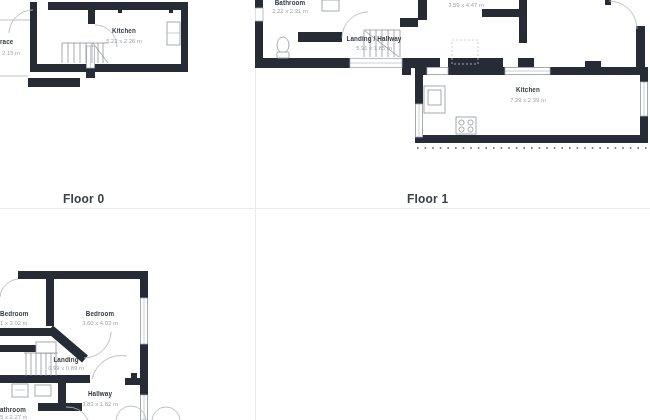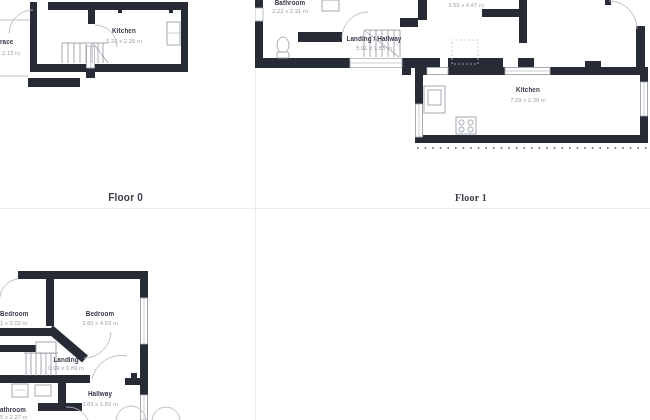--- a/index.html
+++ b/index.html
@@ -1,23 +1,23 @@
 <!DOCTYPE html>
 <html><head>
 <meta charset="utf-8">
 <style>
   html,body{margin:0;padding:0;background:#fff;}
   #canvas{position:relative;width:650px;height:420px;background:#ffffff;overflow:hidden;
           font-family:"Liberation Sans",sans-serif;}
   .divider-h{position:absolute;left:0;top:208px;width:650px;height:1px;background:#ebebeb;}
   .divider-v{position:absolute;left:255px;top:0;width:1px;height:420px;background:#ebebeb;}
-  .floor-label{position:absolute;font-size:10px;font-weight:700;color:#3b4049;width:80px;
-               text-align:right;letter-spacing:.2px;}
+  .floor-label{position:absolute;font-size:12px;font-weight:700;color:#3b4049;width:80px;
+               text-align:left;letter-spacing:.2px;}
   #label-f0{left:63px;top:192px;}
-  #label-f1{left:407px;top:192px;font-family:Liberation Serif, serif;}
+  #label-f1{left:407px;top:192px;}
   svg{position:absolute;display:block;}
   #svg-f0{left:0;top:0;}
   #svg-f1{left:255px;top:0;}
   #svg-f2{left:0;top:260px;}
   .wall{fill:#262b36;}
   .win{fill:#ffffff;stroke:#a9aeb6;stroke-width:0.8;}
   .winline{stroke:#a9aeb6;stroke-width:0.6;}
   .arc{fill:none;stroke:#b4b8bf;stroke-width:0.9;}
   .gray{fill:none;stroke:#c6cad0;stroke-width:1.2;}
   .stair{stroke:#7e848e;stroke-width:0.7;fill:none;}

